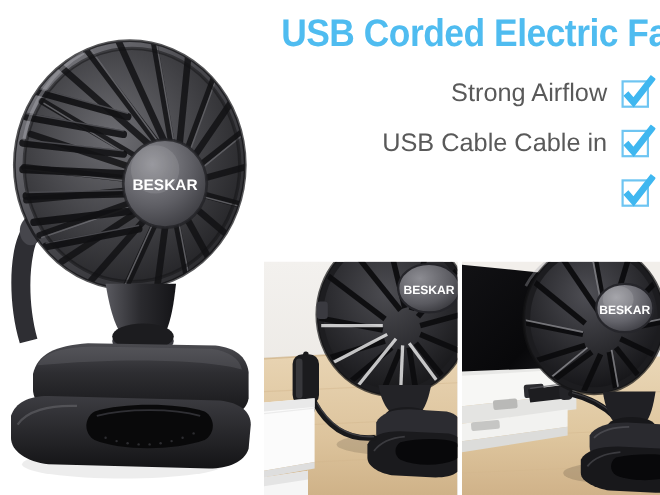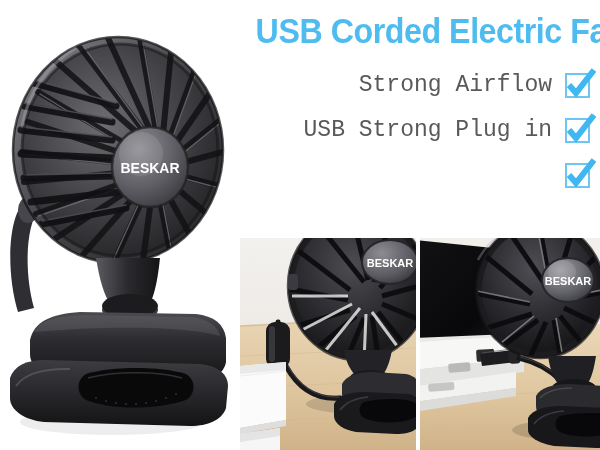--- a/index.html
+++ b/index.html
@@ -44,21 +44,21 @@
   }
   .feature-row {
     display: flex;
     align-items: center;
     justify-content: flex-end;
     height: 45px;
   }
   .feature-label {
     color: #595959;
     font-size: 23px;
-    font-family: Liberation Mono, monospace;
+    font-family: Liberation Sans, sans-serif;
     font-weight: normal;
     white-space: nowrap;
     margin-right: 12px;
   }
   .checkbox {
     position: relative;
     width: 32px;
     height: 32px;
     flex: 0 0 32px;
   }
@@ -271,21 +271,21 @@
       <span class="feature-label">Strong Airflow</span>
       <span class="checkbox">
         <span class="box"></span>
         <svg class="tick" viewBox="0 0 32 32" xmlns="http://www.w3.org/2000/svg">
           <path d="M5 17 L12 25 L30 2" fill="none" stroke="#3FB7F0" stroke-width="6" stroke-linecap="butt" stroke-linejoin="miter"></path>
         </svg>
       </span>
     </div>
 
     <div class="feature-row">
-      <span class="feature-label">USB Strong Plug in</span>
+      <span class="feature-label">USB Cable Cable in</span>
       <span class="checkbox">
         <span class="box"></span>
         <svg class="tick" viewBox="0 0 32 32" xmlns="http://www.w3.org/2000/svg">
           <path d="M5 17 L12 25 L30 2" fill="none" stroke="#3FB7F0" stroke-width="6" stroke-linecap="butt" stroke-linejoin="miter"></path>
         </svg>
       </span>
     </div>
 
     <div class="feature-row">
       <span class="checkbox">

